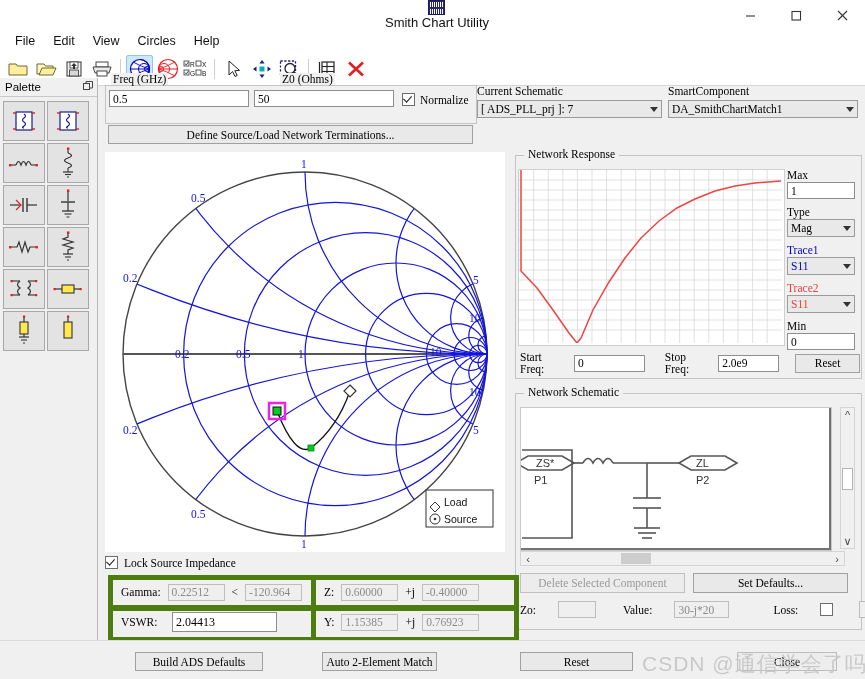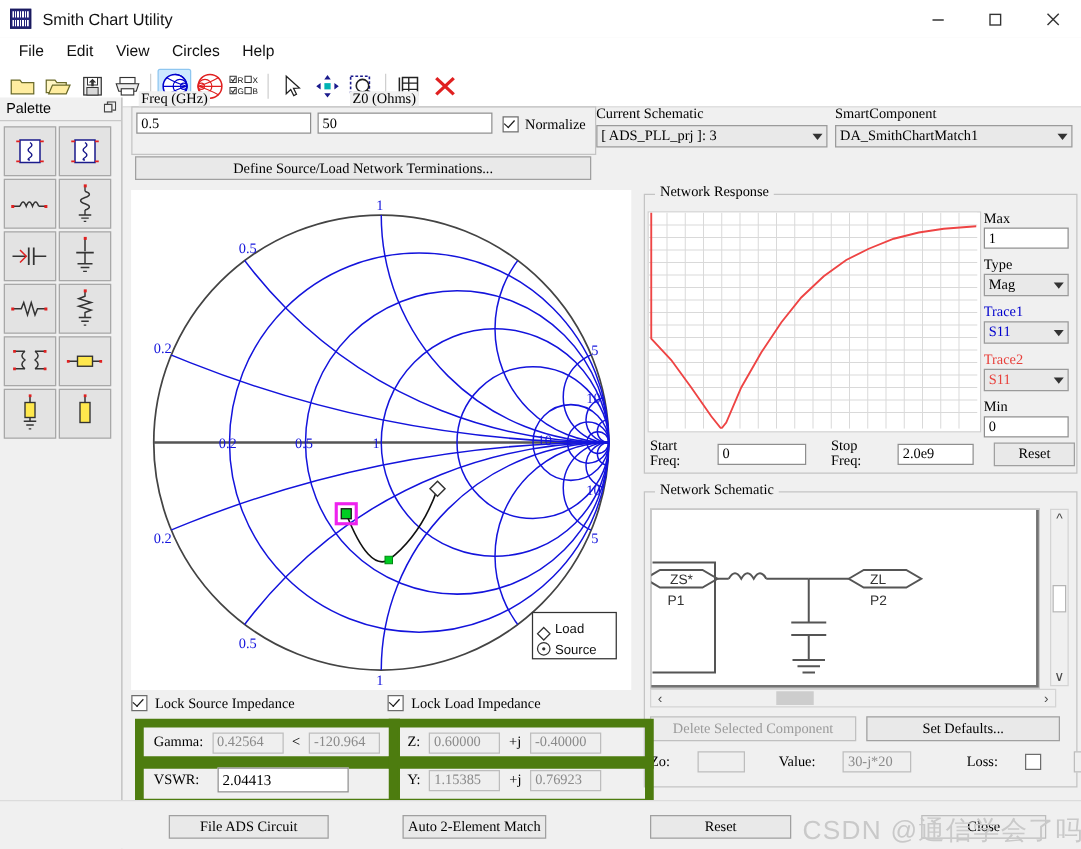--- a/index.html
+++ b/index.html
@@ -6,21 +6,21 @@
   body{
     width:865px;height:679px;overflow:hidden;
     background:#f0f0f0;
     font-family:"Liberation Sans", sans-serif;
     font-size:12px;color:#000;
     -webkit-font-smoothing:antialiased;
   }
   .app{position:relative;width:865px;height:679px;background:#f0f0f0;}
 
   
-  .titlebar{height:30px;background:#ffffff;display:flex;align-items:center;position:relative;}
+  .titlebar{height:30px;background:#ffffff;display:flex;align-items:center;position:relative;flex-direction:column;}
   .app-icon{width:17px;height:16px;margin-left:8px;background:#24247a;position:relative;overflow:hidden;
             border:1px solid #1a1a5e;box-sizing:border-box;}
   .app-icon:before{content:"";position:absolute;left:1px;top:1px;width:13px;height:5px;
             background:repeating-linear-gradient(90deg,#fff 0 1px,#24247a 1px 2px);}
   .app-icon:after{content:"";position:absolute;left:1px;top:8px;width:13px;height:5px;
             background:repeating-linear-gradient(90deg,#fff 0 1px,#24247a 1px 2px);}
   .title-text{margin-left:9px;font-size:13px;color:#111;}
   .wbtns{position:absolute;right:0;top:0;display:flex;height:30px;}
   .wbtn{width:46px;height:30px;display:flex;align-items:center;justify-content:center;color:#333;font-size:13px;}
 
@@ -75,21 +75,21 @@
 
   
   .nsch{position:absolute;left:515px;top:393px;width:345px;height:235px;}
   .schbox{position:absolute;left:5px;top:14px;width:310px;height:142px;background:#737373;border:1px solid #c9c9c9;}
   .sbar-v{position:absolute;right:5px;top:14px;width:15px;height:142px;background:#f0f0f0;border:1px solid #d4d4d4;box-sizing:border-box;}
   .sbar-h{position:absolute;left:5px;top:158px;width:325px;height:15px;background:#f0f0f0;border:1px solid #d4d4d4;box-sizing:border-box;}
   .thumb{background:#cdcdcd;position:absolute;}
   .arrowc{font-size:11px;color:#4a4a4a;display:flex;align-items:center;justify-content:center;width:100%;height:100%;}
 
   
-  .lockbox{position:absolute;border:7px solid #4d7c0f;background:transparent;}
+  .lockbox{position:absolute;border:5px solid #4d7c0f;background:transparent;}
   .srow{display:flex;align-items:center;gap:7px;height:24px;font-family:"Liberation Serif",serif;font-size:11.5px;}
 
   .wmark{position:absolute;font-size:21px;color:#c9c9c9;font-family:"Liberation Sans",sans-serif;
          letter-spacing:1px;white-space:nowrap;}
 </style>
 </head>
 <body>
 
 <div class="app">
 
@@ -380,21 +380,21 @@
         <span class="chk on"></span>
         <span class="lbl">Normalize</span>
       </div>
     </div>
 
     <div class="btn" style="position:absolute;left:3px;top:40px;width:365px;height:19px;">Define Source/Load Network Terminations...</div>
 
     <div style="position:absolute;left:372px;top:0;">
       <div class="lbl">Current Schematic</div>
       <div class="combo" style="width:185px;margin-top:3px;">
-        <span>[ ADS_PLL_prj ]: 3</span>
+        <span>[ ADS_PLL_prj ]: 7</span>
         <span class="caret"></span>
       </div>
     </div>
 
     <div style="position:absolute;left:563px;top:0;">
       <div class="lbl">SmartComponent</div>
       <div class="combo" style="width:190px;margin-top:3px;">
         <span>DA_SmithChartMatch1</span>
         <span class="caret"></span>
       </div>
@@ -641,31 +641,25 @@
       <span class="fld dis" style="width:42px;margin-left:4px;"></span>
     </div>
   </div>
 
   <div style="position:absolute;left:105px;top:556px;width:200px;">
     <div style="display:flex;align-items:center;gap:6px;">
       <span class="chk on"></span>
       <span class="lbl">Lock Source Impedance</span>
     </div>
   </div>
-  <div style="position:absolute;left:310px;top:556px;width:200px;">
-    <div style="display:flex;align-items:center;gap:6px;">
-      <span class="chk on"></span>
-      <span class="lbl">Lock Load Impedance</span>
-    </div>
-  </div>
 
   <div class="lockbox" style="left:108px;top:575px;width:198px;height:26px;">
     <div class="srow" style="padding-left:8px;">
       <span class="lbl">Gamma:</span>
-      <span class="fld dis" style="width:57px;">0.42564</span>
+      <span class="fld dis" style="width:57px;">0.22512</span>
       <span class="lbl">&lt;</span>
       <span class="fld dis" style="width:57px;">-120.964</span>
     </div>
   </div>
 
   <div class="lockbox" style="left:108px;top:605px;width:198px;height:27px;">
     <div class="srow" style="padding-left:8px;">
       <span class="lbl" style="width:44px;">VSWR:</span>
       <span class="fld" style="width:105px;height:20px;font-size:12px;">2.04413</span>
     </div>
@@ -684,20 +678,20 @@
     <div class="srow" style="padding-left:8px;">
       <span class="lbl">Y:</span>
       <span class="fld dis" style="width:57px;">1.15385</span>
       <span class="lbl">+j</span>
       <span class="fld dis" style="width:57px;">0.76923</span>
     </div>
   </div>
 
   <div style="position:absolute;left:0;top:640px;width:865px;height:39px;background:#f0f0f0;border-top:1px solid #dcdcdc;"></div>
 
-  <div class="btn" style="position:absolute;left:135px;top:652px;width:128px;height:19px;">File ADS Circuit</div>
+  <div class="btn" style="position:absolute;left:135px;top:652px;width:128px;height:19px;">Build ADS Defaults</div>
   <div class="btn" style="position:absolute;left:322px;top:652px;width:115px;height:19px;">Auto 2-Element Match</div>
   <div class="btn" style="position:absolute;left:520px;top:652px;width:113px;height:19px;">Reset</div>
   <div class="btn" style="position:absolute;left:737px;top:652px;width:100px;height:19px;border-color:#bdbdbd;background:#ededed;">Close</div>
 
   <div class="wmark" style="left:642px;top:650px;">CSDN @通信学会了吗？</div>
 
 </div>
 
 </body></html>

